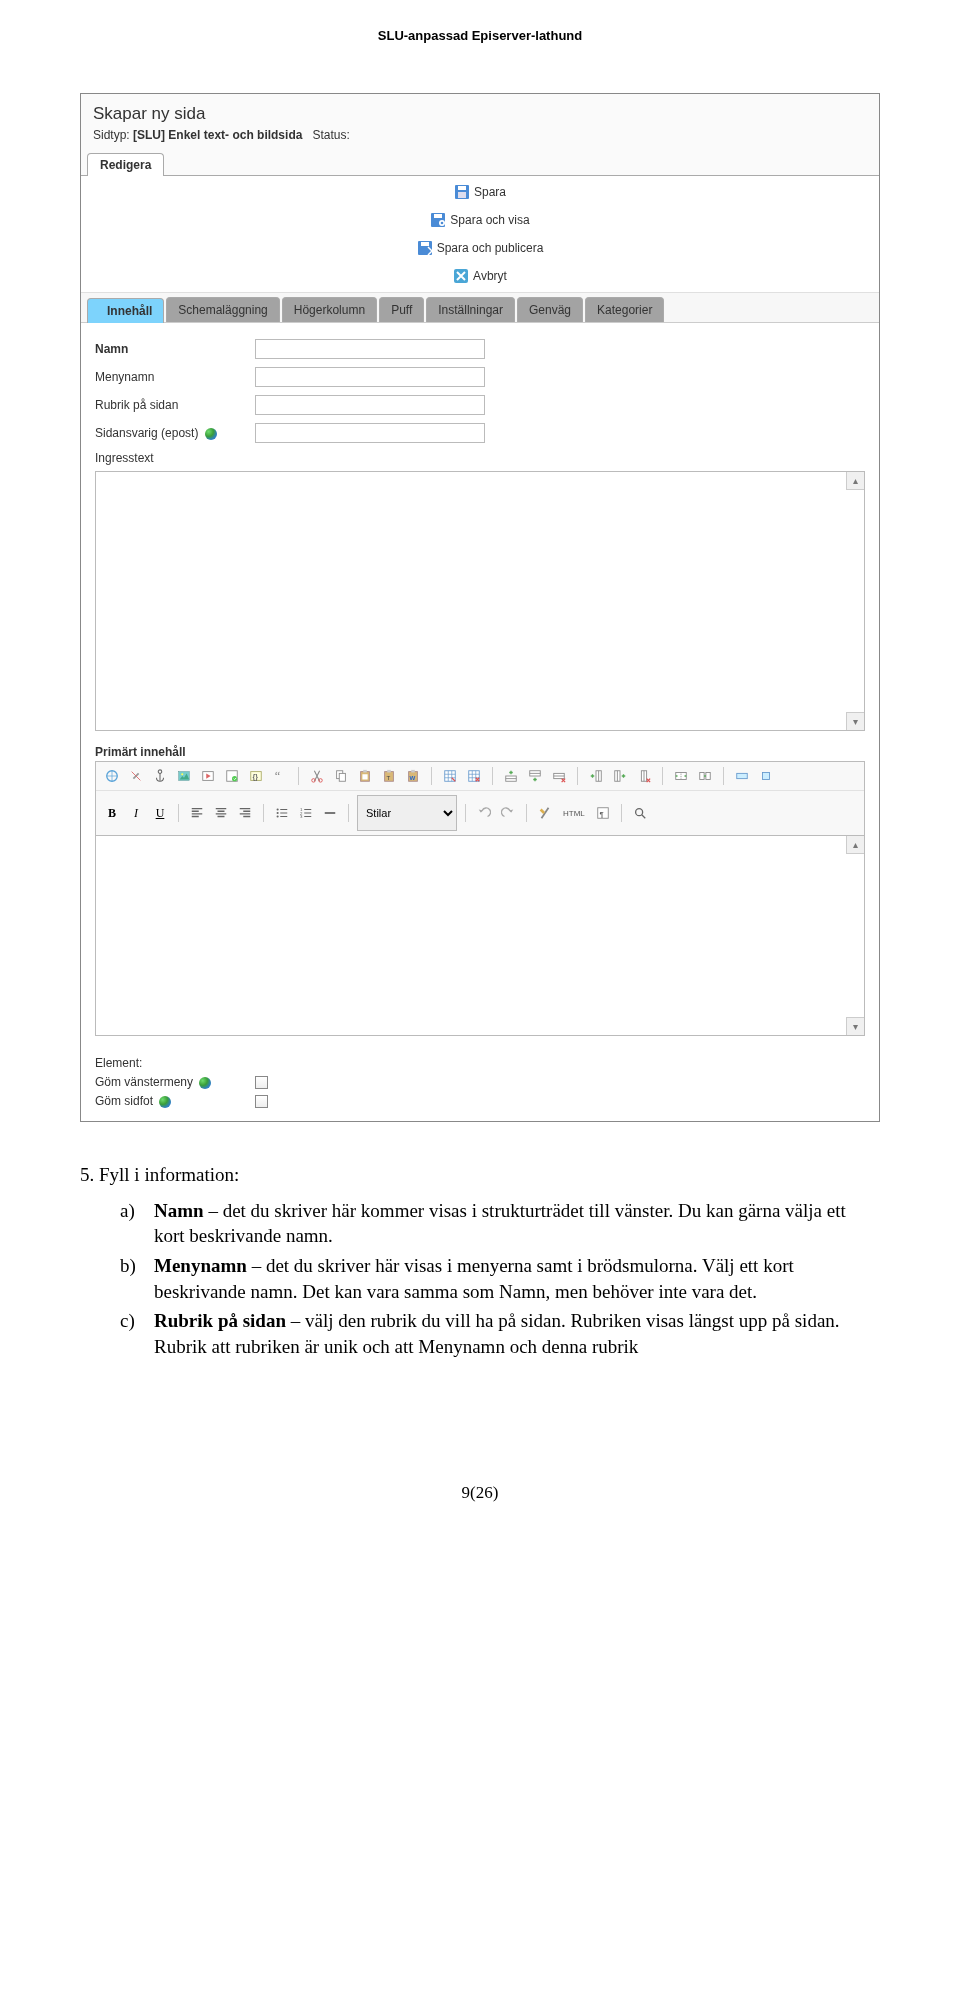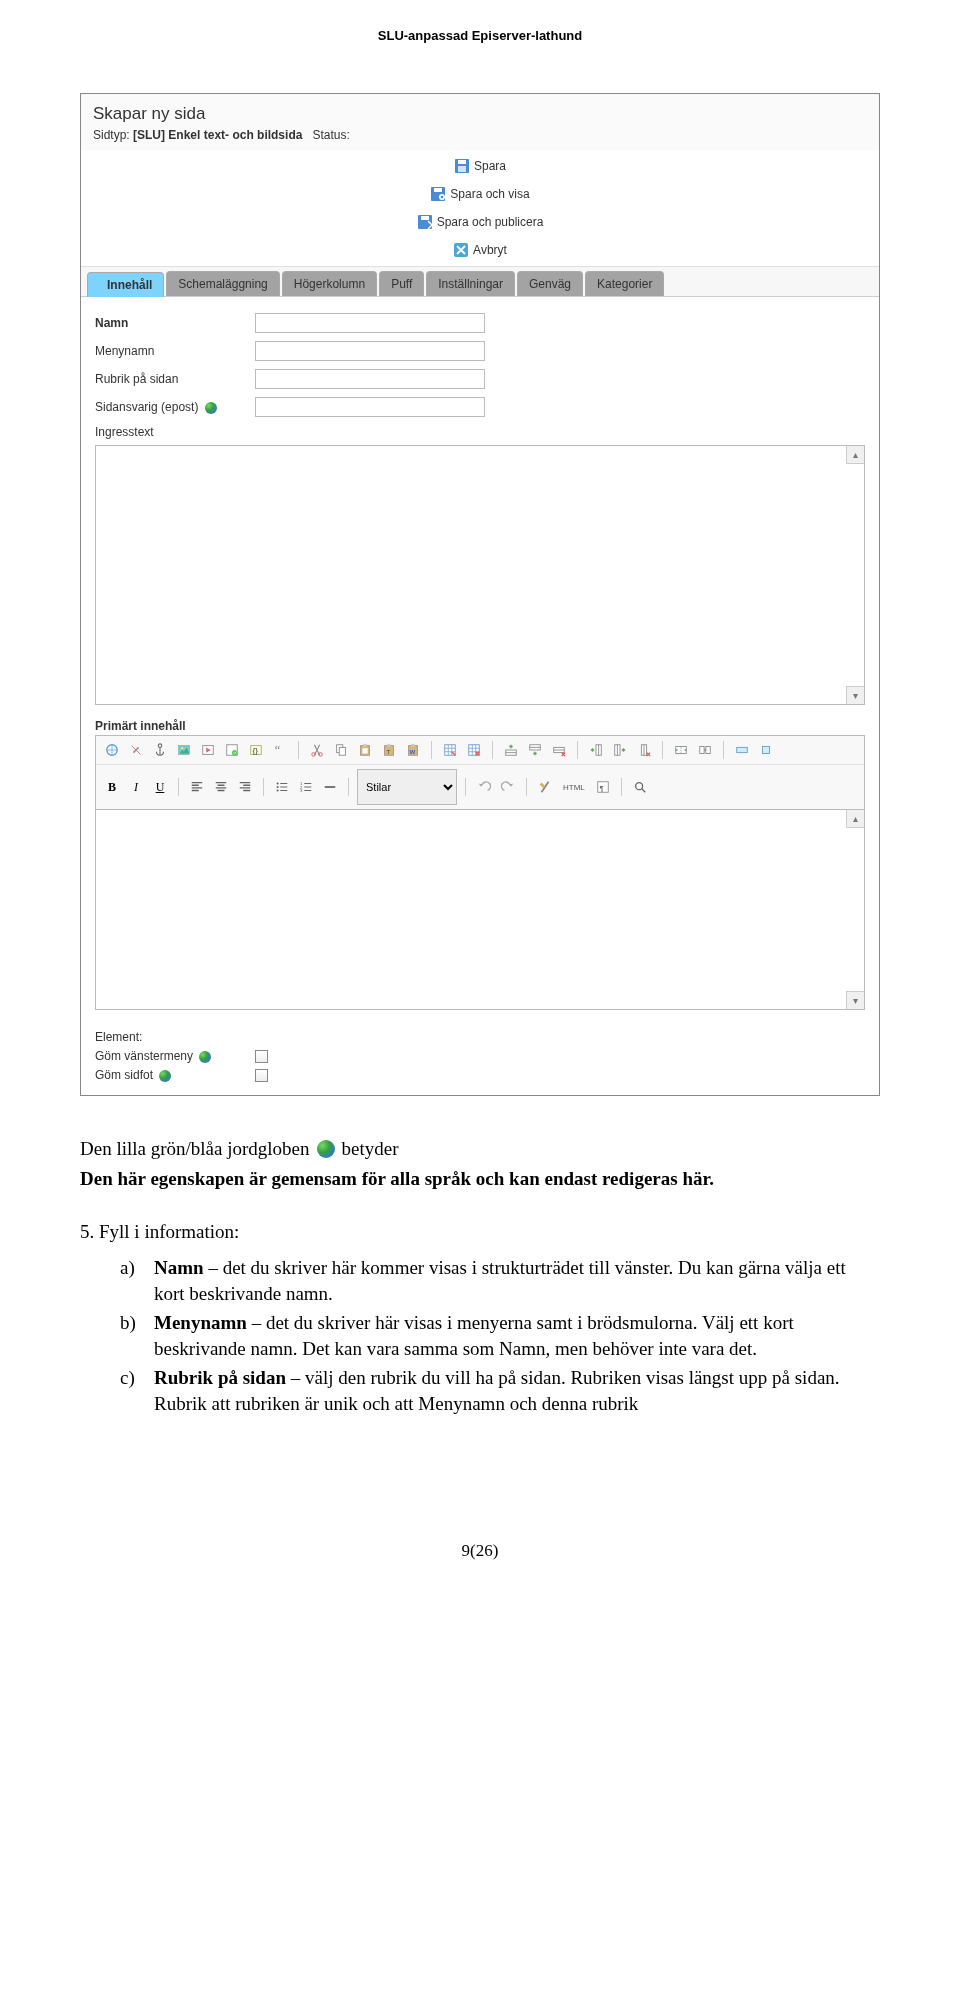--- a/index.html
+++ b/index.html
@@ -59,20 +59,23 @@
 <div class="page-header">SLU-anpassad Episerver-lathund</div>
 
 <div class="screenshot">
   <div class="ss-title">Skapar ny sida</div>
   <div class="ss-meta">
     <span>Sidtyp:</span>
     <b>[SLU] Enkel text- och bildsida</b>&nbsp;&nbsp;
     <span>Status:</span>
   </div>
 
+  <div class="ss-tab-row">
+    <div class="ss-tab active">Redigera</div>
+  </div>
 
   <div class="ss-toolbar">
     <div class="tb-btn">
       <span class="tb-icon">
         <svg viewBox="0 0 16 16">
             <rect x="1" y="1" width="14" height="14" fill="#4a8bd6" rx="1"></rect>
             <rect x="4" y="2" width="8" height="4" fill="#fff"></rect>
             <rect x="4" y="8" width="8" height="6" fill="#dde"></rect>
           </svg>
       </span>
@@ -417,26 +420,20 @@
       <div class="checkbox"></div>
     </div>
     <div class="field-row">
       <div class="field-label"><span>Göm sidfot</span> <span class="globe"></span></div>
       <div class="checkbox"></div>
     </div>
   </div>
 </div>
 
 <div class="body-text">
-  <div class="line1">
-    <span>Den lilla grön/blåa jordgloben</span>
-    <span class="globe"></span>
-    <span>betyder</span>
-    <b>Den här egenskapen är gemensam för alla språk och kan endast redigeras här.</b>
-  </div>
 
   <div class="step-num">5.  Fyll i information:</div>
   <div class="step-list">
     <div class="step-item">
       <div class="step-letter">a)</div>
       <div class="step-content"><b>Namn</b><span> – det du skriver här kommer visas i strukturträdet till vänster. Du kan gärna välja ett kort beskrivande namn.</span></div>
     </div>
     <div class="step-item">
       <div class="step-letter">b)</div>
       <div class="step-content"><b>Menynamn</b><span> – det du skriver här visas i menyerna samt i brödsmulorna. Välj ett kort beskrivande namn. Det kan vara samma som Namn, men behöver inte vara det.</span></div>

